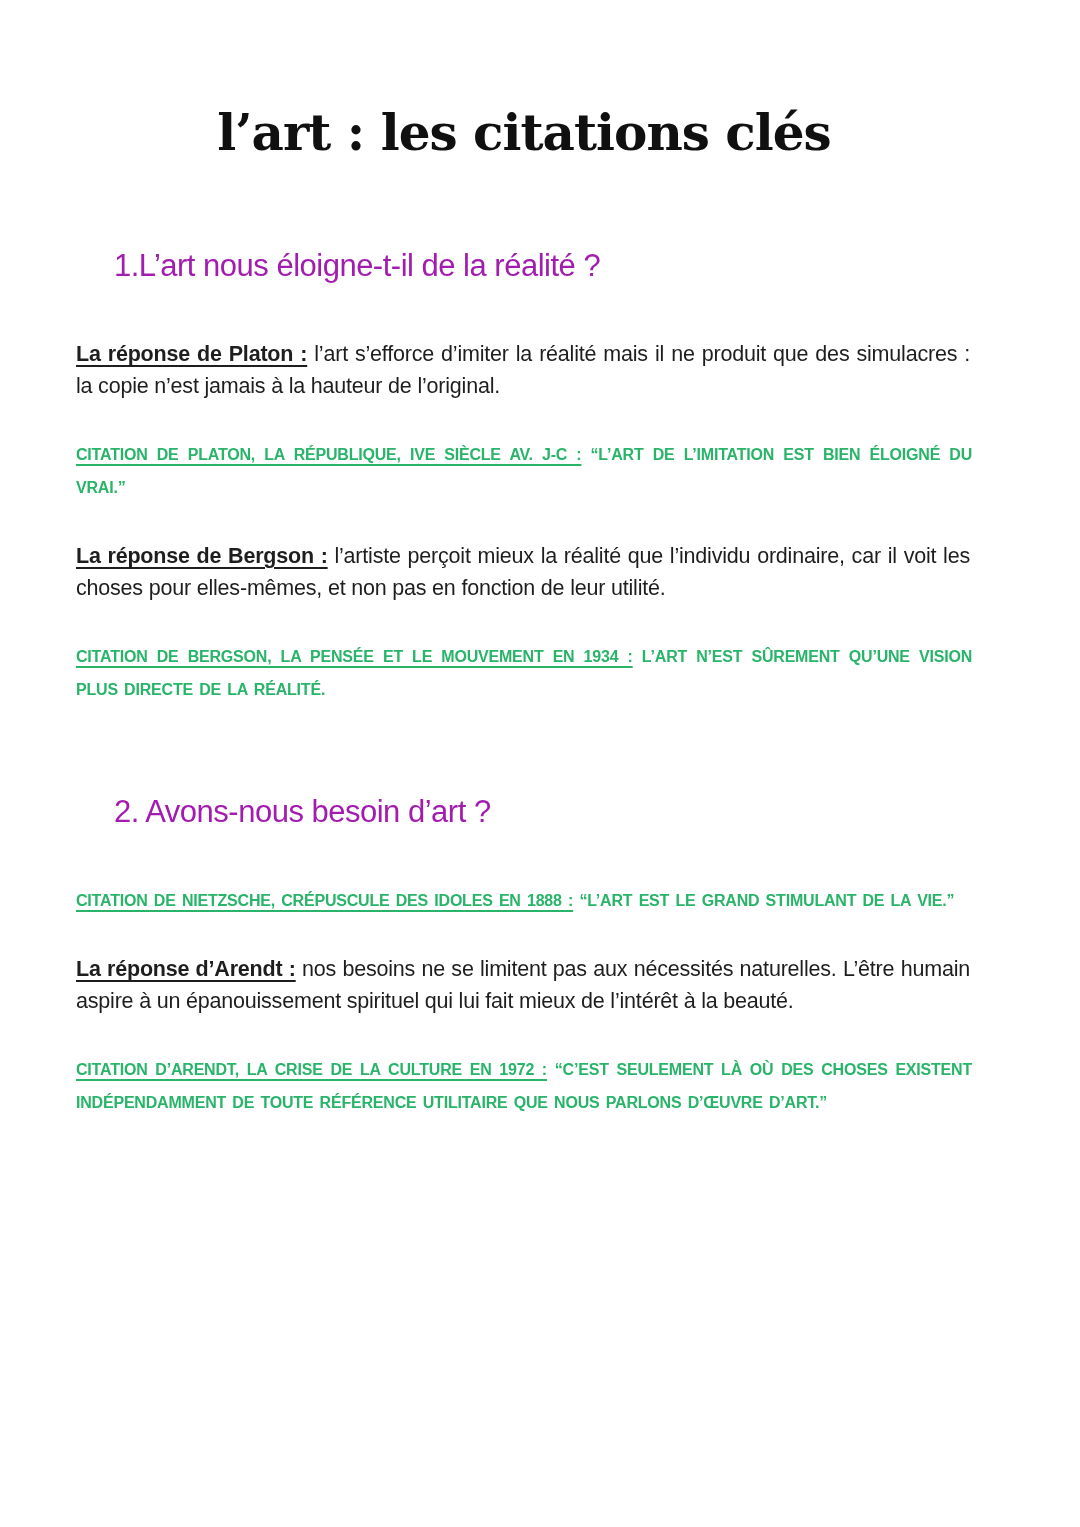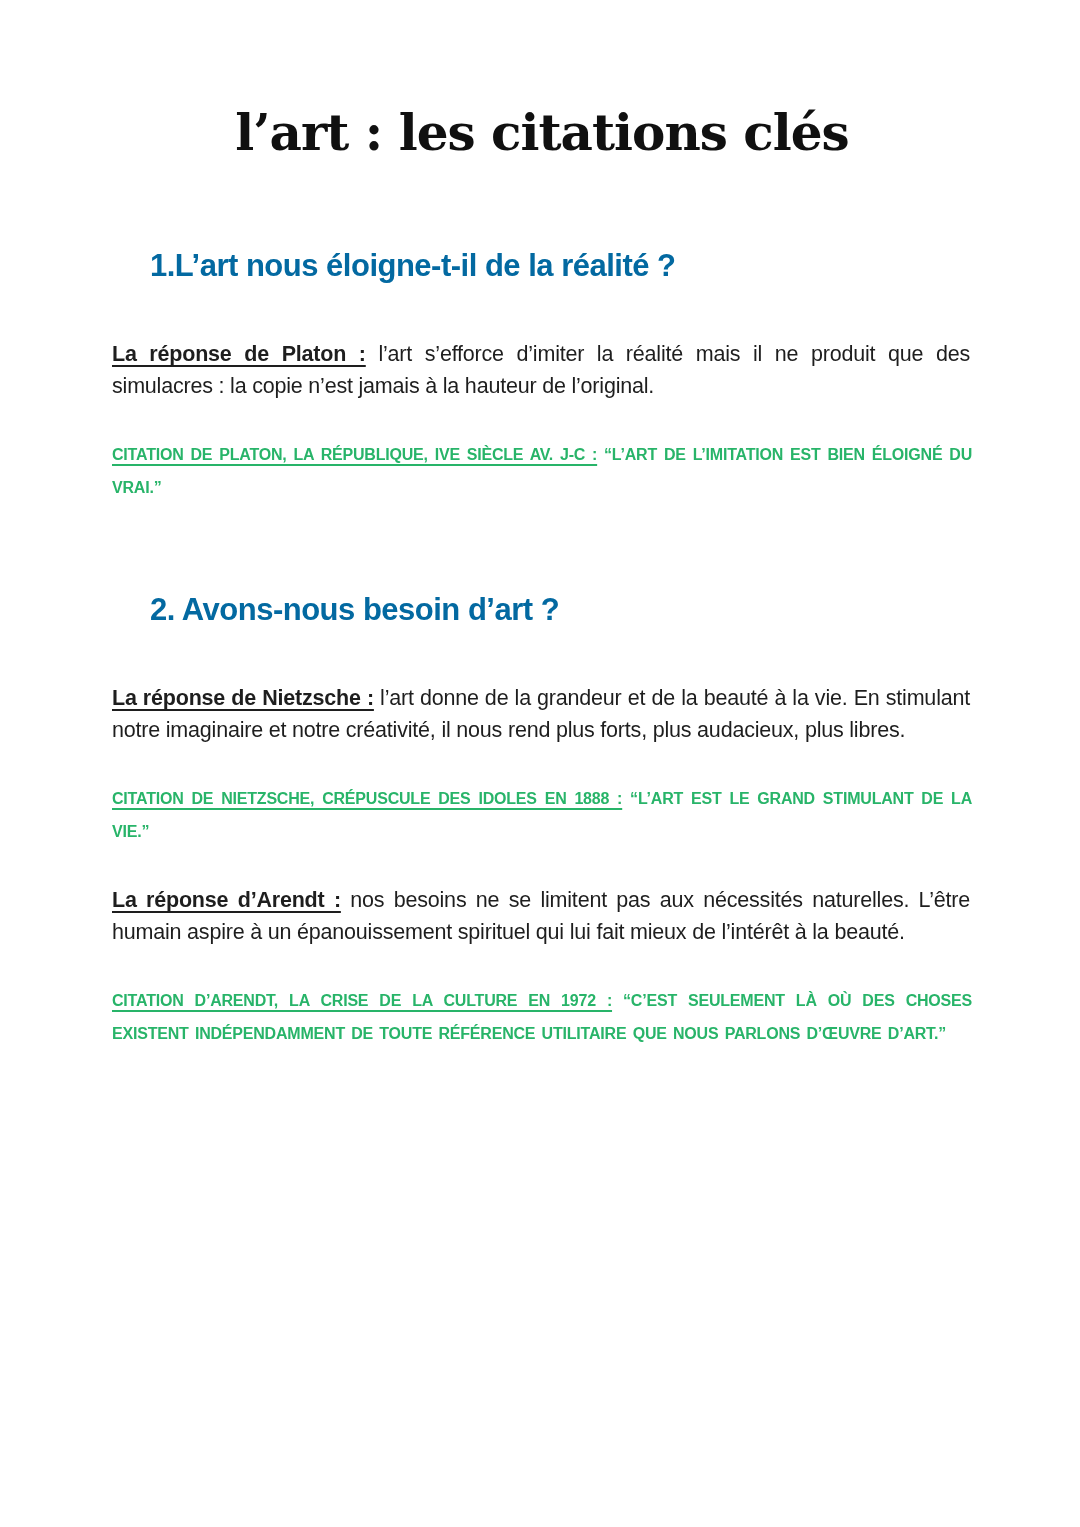--- a/index.html
+++ b/index.html
@@ -7,42 +7,42 @@
     padding: 0;
     background: #ffffff;
   }
   .page {
     position: relative;
     width: 1080px;
     height: 1527px;
     margin: 0 auto;
     background: #ffffff;
     box-sizing: border-box;
-    padding: 102px 108px 0 112px;
+    padding: 102px 108px 0 76px;
     font-family: "Liberation Sans", sans-serif;
     color: #1e1e1e;
     overflow: hidden;
   }
   .doc-title {
     margin: 0 0 84px 0;
     text-align: center;
     font-family: "DejaVu Serif", serif;
     font-weight: 700;
     font-size: 50px;
     line-height: 62px;
     letter-spacing: -1px;
     color: #101010;
   }
   .section-heading {
     margin: 0 0 54px 38px;
-    font-weight: 700;
+    font-weight: 400;
     font-size: 31px;
     line-height: 36px;
     letter-spacing: -0.5px;
-    color: #0369a1;
+    color: #a21caf;
   }
   .section-2 .section-heading {
     margin-top: 88px;
   }
   .response {
     margin: 0 2px 36px 0;
     font-size: 21.5px;
     line-height: 32px;
     letter-spacing: -0.2px;
     text-align: justify;
@@ -77,27 +77,28 @@
 
   <h1 class="doc-title">l’art : les citations clés</h1>
 
   <section class="section section-1">
     <h2 class="section-heading">1.L’art nous éloigne-t-il de la réalité ?</h2>
 
     <p class="response"><span class="lead">La réponse de Platon :</span> <span>l’art s’efforce d’imiter la réalité mais il ne produit que des simulacres : la copie n’est jamais à la hauteur de l’original.</span></p>
 
     <p class="citation"><span class="lead">CITATION DE PLATON, LA RÉPUBLIQUE, IVE SIÈCLE AV. J-C :</span> <span>“L’ART DE L’IMITATION EST BIEN ÉLOIGNÉ DU VRAI.”</span></p>
 
+    <p class="response"><span class="lead">La réponse de Bergson :</span> <span>l’artiste perçoit mieux la réalité que l’individu ordinaire, car il voit les choses pour elles-mêmes, et non pas en fonction de leur utilité.</span></p>
 
+    <p class="citation"><span class="lead">CITATION DE BERGSON, LA PENSÉE ET LE MOUVEMENT EN 1934 :</span> <span>L’ART N’EST SÛREMENT QU’UNE VISION PLUS DIRECTE DE LA RÉALITÉ.</span></p>
   </section>
 
   <section class="section section-2">
     <h2 class="section-heading">2. Avons-nous besoin d’art ?</h2>
 
-    <p class="response"><span class="lead">La réponse de Nietzsche :</span> <span>l’art donne de la grandeur et de la beauté à la vie. En stimulant notre imaginaire et notre créativité, il nous rend plus forts, plus audacieux, plus libres.</span></p>
 
     <p class="citation"><span class="lead">CITATION DE NIETZSCHE, CRÉPUSCULE DES IDOLES EN 1888 :</span> <span>“L’ART EST LE GRAND STIMULANT DE LA VIE.”</span></p>
 
     <p class="response"><span class="lead">La réponse d’Arendt :</span> <span>nos besoins ne se limitent pas aux nécessités naturelles. L’être humain aspire à un épanouissement spirituel qui lui fait mieux de l’intérêt à la beauté.</span></p>
 
     <p class="citation"><span class="lead">CITATION D’ARENDT, LA CRISE DE LA CULTURE EN 1972 :</span> <span>“C’EST SEULEMENT LÀ OÙ DES CHOSES EXISTENT INDÉPENDAMMENT DE TOUTE RÉFÉRENCE UTILITAIRE QUE NOUS PARLONS D’ŒUVRE D’ART.”</span></p>
   </section>
 
 </div>
 

